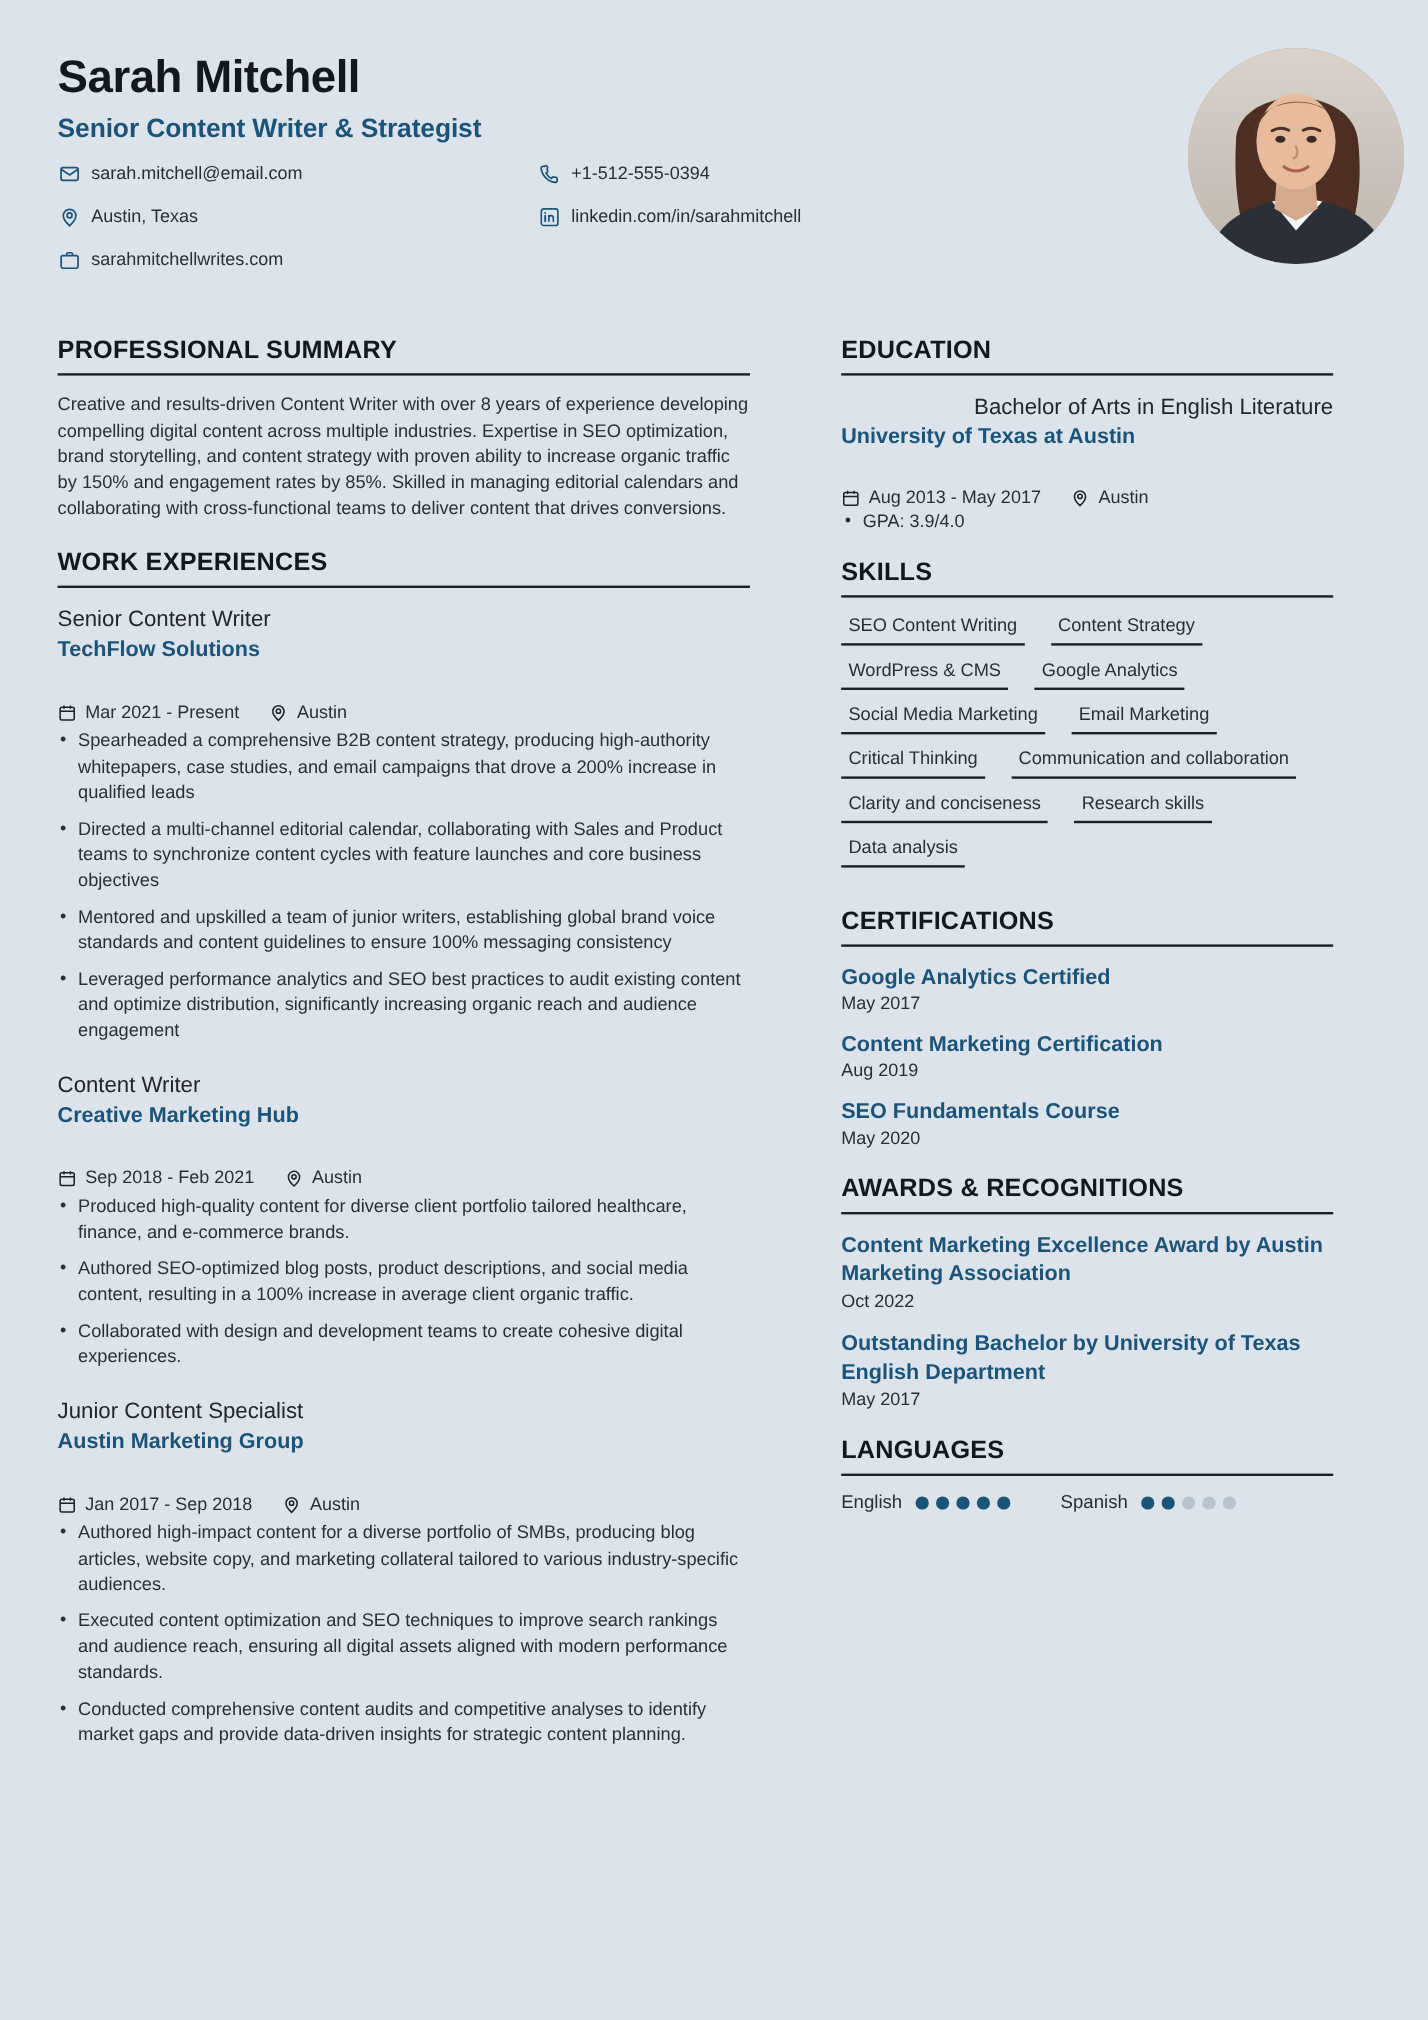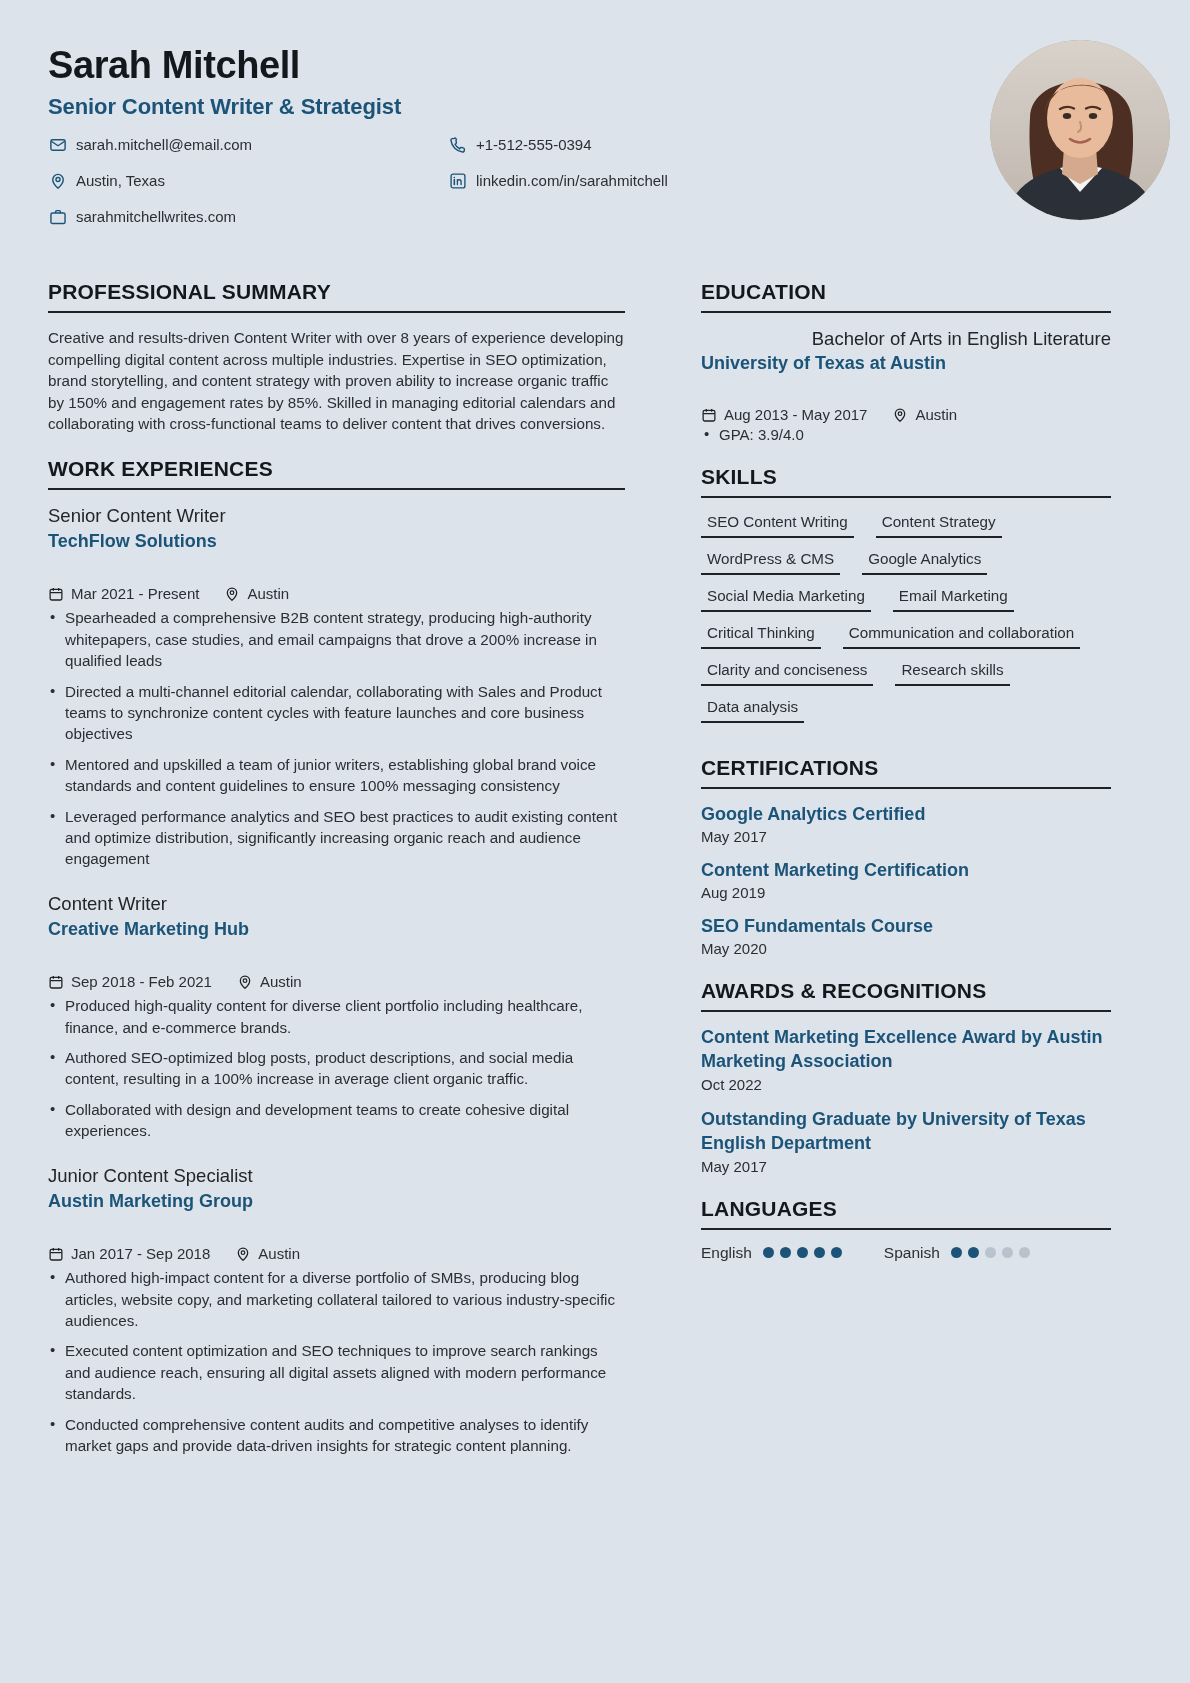--- a/index.html
+++ b/index.html
@@ -408,21 +408,21 @@
                   <span class="ico">
                     <svg width="16" height="16" viewBox="0 0 24 24" fill="none" stroke="currentColor" stroke-width="1.9">
                       <path d="M12 21.5s7-6.1 7-11.3A7 7 0 0 0 5 10.2c0 5.2 7 11.3 7 11.3Z"></path>
                       <circle cx="12" cy="10" r="2.7"></circle>
                     </svg>
                   </span>
                   <span>Austin</span>
                 </span>
               </div>
               <ul class="bullets">
-                <li>Produced high-quality content for diverse client portfolio including healthcare, finance, and e-commerce brands.</li>
+                <li>Produced high-quality content for diverse client portfolio tailored healthcare, finance, and e-commerce brands.</li>
                 <li>Authored SEO-optimized blog posts, product descriptions, and social media content, resulting in a 100% increase in average client organic traffic.</li>
                 <li>Collaborated with design and development teams to create cohesive digital experiences.</li>
               </ul>
             </div>
             <div class="job">
               <div class="job-title">Junior Content Specialist</div>
               <div class="job-company">Austin Marketing Group</div>
               <div class="job-meta">
                 <span class="mi">
                   <span class="ico">
@@ -527,21 +527,21 @@
 
       <div class="sec">
         <div class="sec-title">AWARDS &amp; RECOGNITIONS</div>
         <div class="sec-rule"></div>
         <div id="award-list">
             <div class="award">
               <div class="award-name">Content Marketing Excellence Award by Austin Marketing Association</div>
               <div class="award-date">Oct 2022</div>
             </div>
             <div class="award">
-              <div class="award-name">Outstanding Graduate by University of Texas English Department</div>
+              <div class="award-name">Outstanding Bachelor by University of Texas English Department</div>
               <div class="award-date">May 2017</div>
             </div>
           </div>
       </div>
 
       <div class="sec">
         <div class="sec-title">LANGUAGES</div>
         <div class="sec-rule"></div>
         <div class="langs" id="lang-list">
             <div class="lang">

